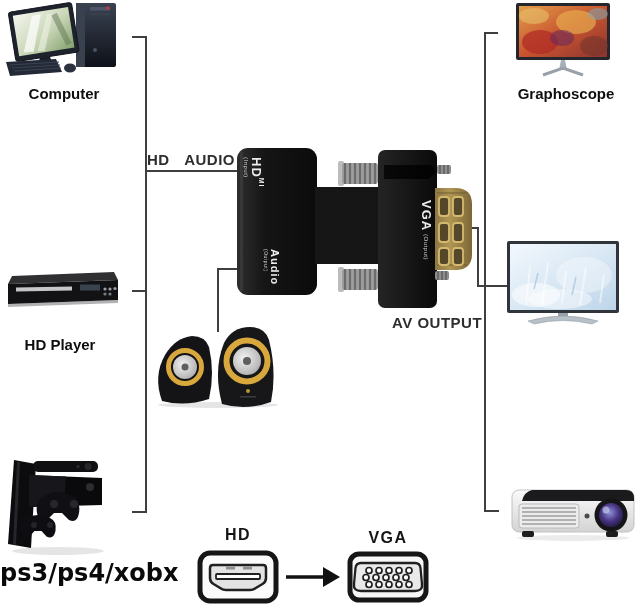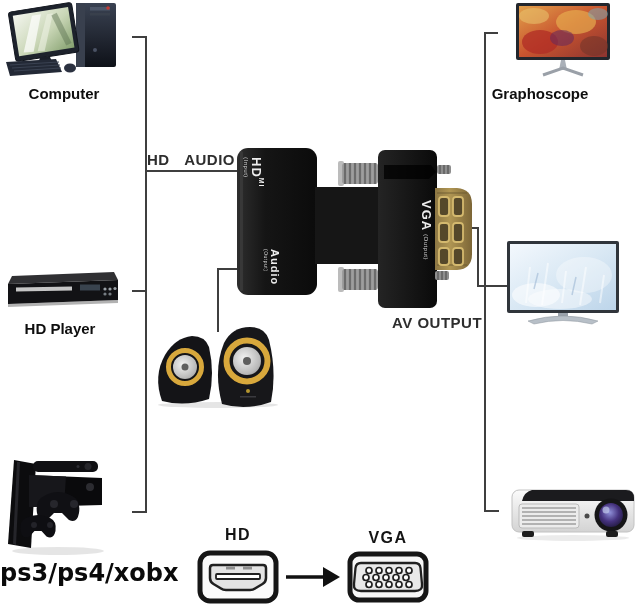--- a/index.html
+++ b/index.html
@@ -78,21 +78,21 @@
     <path d="M6,16 L116,12 L116,32 L6,36 Z" fill="#121215"></path>
     <rect x="14" y="19" width="56" height="4" fill="#c6c6c6" transform="rotate(-1 40 21)"></rect>
     <rect x="78" y="16.5" width="20" height="6" fill="#39434e"></rect>
     <circle cx="103" cy="21" r="1.6" fill="#9aa0a6"></circle>
       <circle cx="108" cy="21" r="1.6" fill="#9aa0a6"></circle>
     <circle cx="113" cy="20.5" r="1.6" fill="#9aa0a6"></circle>
       <circle cx="103" cy="26" r="1.6" fill="#777d83"></circle>
     <circle cx="108" cy="26" r="1.6" fill="#777d83"></circle>
     <path d="M6,36 L116,32 L116,35 L6,39 Z" fill="#000" opacity=".3"></path>
   </svg>
-  <div class="dev-label" style="left:0;top:320px;width:120px;">HD Player</div>
+  <div class="dev-label" style="left:0;top:336px;width:120px;">HD Player</div>
 
   <svg class="abs" style="left:0;top:454px;" width="116" height="102" viewBox="0 0 116 102">
     <ellipse cx="58" cy="97" rx="46" ry="4" fill="#000" opacity=".1"></ellipse>
     <path d="M14,6 L36,10 L31,94 L8,90 Z" fill="#0c0c0e"></path>
     <path d="M17,8 L20,8 L16,91 L13,90 Z" fill="#25252a"></path>
     <rect x="33" y="7" width="65" height="11" rx="5" fill="#101013"></rect>
     <circle cx="88" cy="12.5" r="3.5" fill="#26262b"></circle>
       <circle cx="78" cy="12.5" r="1.5" fill="#2d2d33"></circle>
     <path d="M29,21 L102,24 L102,51 L29,53 Z" fill="#0a0a0c"></path>
     <path d="M29,21 L66,22.5 L64,52 L29,53 Z" fill="#17171b"></path>
@@ -209,21 +209,21 @@
     <rect x="9" y="6" width="88" height="51" fill="url(#artG)"></rect>
     <ellipse cx="24" cy="16" rx="15" ry="8" fill="#e8c06a" opacity=".6"></ellipse>
     <ellipse cx="66" cy="22" rx="20" ry="12" fill="#e8b050" opacity=".65"></ellipse>
     <ellipse cx="30" cy="42" rx="18" ry="12" fill="#b02c26" opacity=".75"></ellipse>
     <ellipse cx="52" cy="38" rx="12" ry="8" fill="#6a2a58" opacity=".6"></ellipse>
     <ellipse cx="84" cy="46" rx="14" ry="10" fill="#74352a" opacity=".6"></ellipse>
     <ellipse cx="88" cy="14" rx="10" ry="6" fill="#7ea8b0" opacity=".55"></ellipse>
     <path d="M51,60 L55,60 L57,70 L49,70 Z" fill="#aab0b8"></path>
     <path d="M33,75 L53,68 L73,75" stroke="#9aa0a8" stroke-width="3" fill="none"></path>
   </svg>
-  <div class="dev-label" style="left:476px;top:85px;width:128px;">Graphoscope</div>
+  <div class="dev-label" style="left:502px;top:85px;width:128px;">Graphoscope</div>
 
   <svg class="abs" style="left:502px;top:233px;" width="120" height="92" viewBox="0 0 120 92">
     <defs>
       <linearGradient id="iceG" x1="0" y1="0" x2="1" y2="1">
           <stop offset="0" stop-color="#f3f8fd"></stop>
           <stop offset=".5" stop-color="#d9e8f4"></stop>
           <stop offset="1" stop-color="#bdd5ea"></stop>
         </linearGradient>
     </defs>
     <rect x="5" y="8" width="112" height="72" rx="2" fill="#30353b"></rect>

